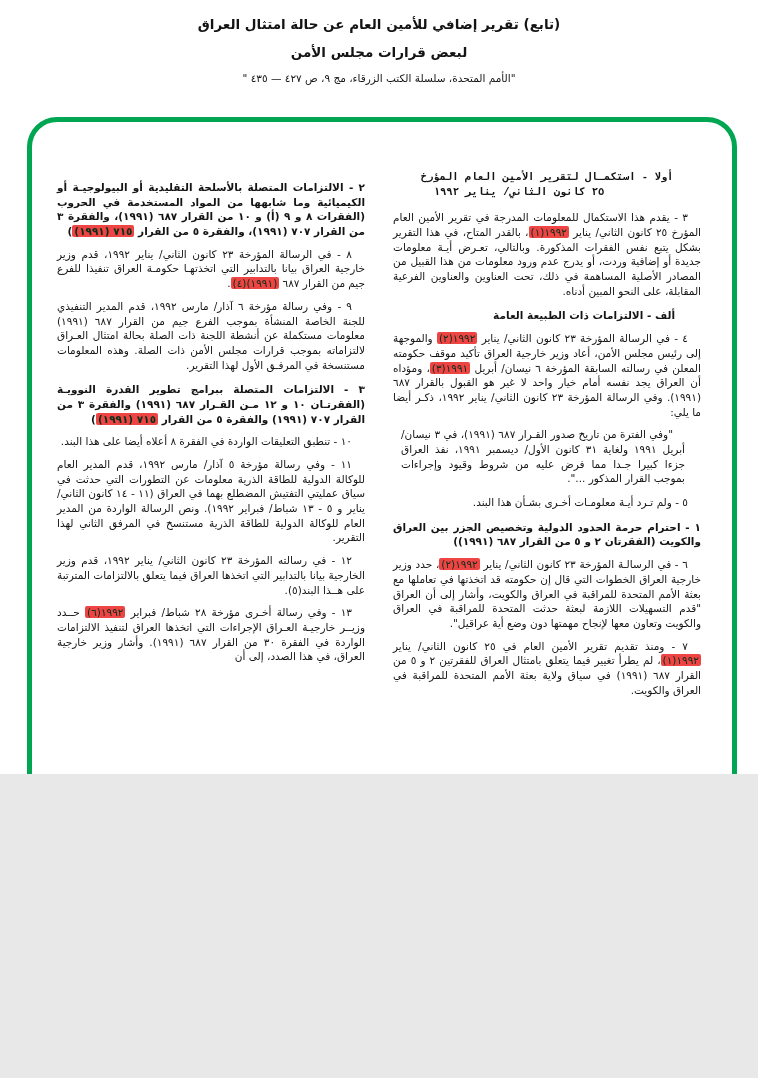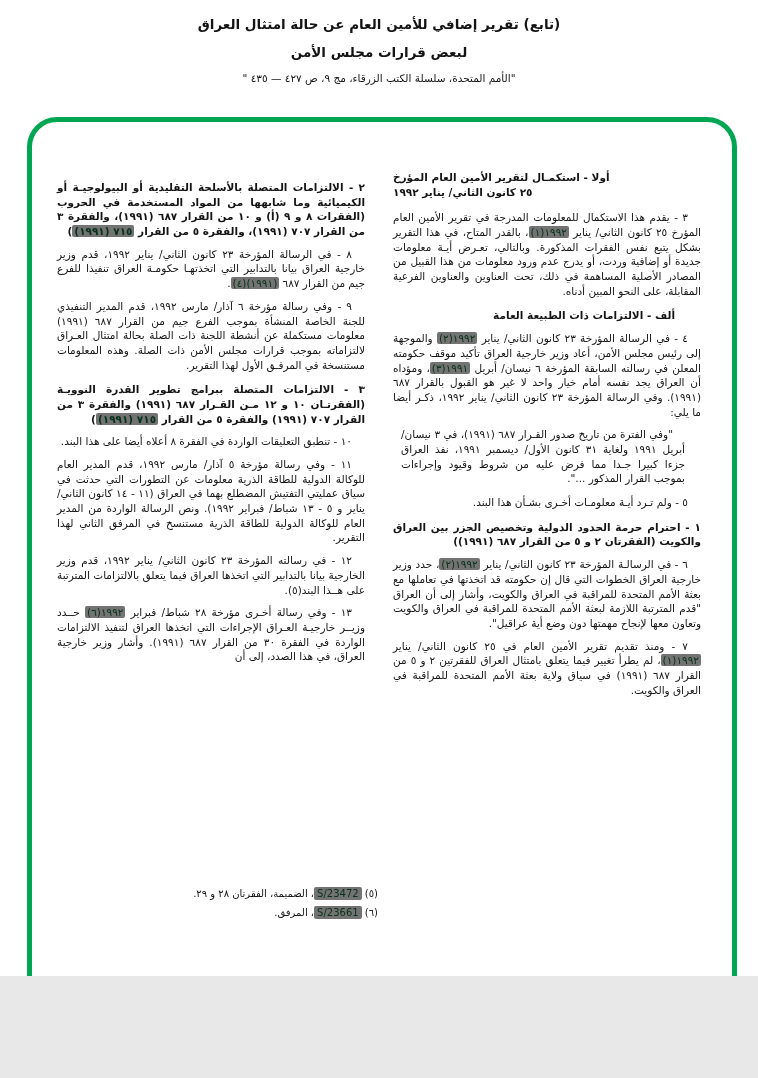--- a/index.html
+++ b/index.html
@@ -1,18 +1,18 @@
 <!DOCTYPE html>
 <html lang="ar" dir="rtl"><head>
 <meta charset="utf-8">
 <style>
   html,body{margin:0;padding:0;background:#e8e8e8;}
   .page{
     position:relative;
-    width:758px;height:976px;
+    width:758px;height:774px;
     margin:0 auto;
     background:#ffffff;
     font-family:"DejaVu Sans", sans-serif;
     direction:rtl;
     color:#141414;
     overflow:hidden;
   }
   
   .header{position:absolute;top:14px;left:0;width:100%;text-align:center;}
   .header .h1{font-size:13.5px;font-weight:bold;line-height:1.5;}
@@ -28,25 +28,25 @@
   .columns{
     position:absolute;top:170px;left:57px;width:644px;
     display:flex;gap:28px;direction:rtl;
     font-size:10.5px;line-height:1.40;
   }
   .col{width:308px;text-align:justify;}
   .blk{margin:0 0 8px;}
   .para{text-indent:13px;}
   .quote{margin:0 16px 9px 8px;text-indent:12px;}
   .heading-main{font-weight:bold;margin:0 0 11px;}
-  .heading-main span{display:block;text-align:left;}
+  .heading-main span{display:block;text-align:center;font-family:Liberation Mono, monospace;}
   .heading-main span:last-child{padding-right:56px;}
   .heading-sub{font-weight:bold;text-align:right;padding-right:26px;margin:9px 0 9px;}
   .heading-bold{font-weight:bold;margin:10px 0 8px;}
-  .hl{background:#737373;color:#06301a;padding:0 2px;border-radius:2px;}
+  .hl{background:#ef4444;color:#06301a;padding:0 2px;border-radius:2px;}
   
   .fn-group{position:absolute;font-size:10px;line-height:19px;direction:rtl;text-align:right;}
   .fn-left{top:884px;right:380px;width:195px;}
   .fn-right{top:892px;right:148px;width:165px;}
   .fn-line .hl{padding:1px 3px;}
   
   .page-number{
     position:absolute;top:1053px;left:0;width:100%;
     text-align:center;font-weight:bold;font-size:13px;
   }
@@ -69,21 +69,21 @@
         <p class="blk heading-main">
           <span>أولا - استكمـال لتقرير الأمين العام المؤرخ</span>
           <span>٢٥ كانون الثاني/ يناير ١٩٩٢</span>
         </p>
         <p class="blk para"><span>٣ - يقدم هذا الاستكمال للمعلومات المدرجة في تقرير الأمين العام المؤرخ ٢٥ كانون الثاني/ يناير </span><span class="hl">١٩٩٢(١)</span><span>، بالقدر المتاح، في هذا التقرير بشكل يتبع نفس الفقرات المذكورة. وبالتالي، تعـرض أيـة معلومات جديدة أو إضافية وردت، أو يدرج عدم ورود معلومات من هذا القبيل من المصادر الأصلية المساهمة في ذلك، تحت العناوين والعناوين الفرعية المقابلة، على النحو المبين أدناه.</span></p>
         <p class="blk heading-sub"><span>ألف - الالتزامات ذات الطبيعة العامة</span></p>
         <p class="blk para"><span>٤ - في الرسالة المؤرخة ٢٣ كانون الثاني/ يناير </span><span class="hl">١٩٩٢(٢)</span><span> والموجهة إلى رئيس مجلس الأمن، أعاد وزير خارجية العراق تأكيد موقف حكومته المعلن في رسالته السابقة المؤرخة ٦ نيسان/ أبريل </span><span class="hl">١٩٩١(٣)</span><span>، ومؤداه أن العراق يجد نفسه أمام خيار واحد لا غير هو القبول بالقرار ٦٨٧ (١٩٩١). وفي الرسالة المؤرخة ٢٣ كانون الثاني/ يناير ١٩٩٢، ذكـر أيضا ما يلي:</span></p>
         <p class="blk quote"><span>"وفي الفترة من تاريخ صدور القـرار ٦٨٧ (١٩٩١)، في ٣ نيسان/ أبريل ١٩٩١ ولغاية ٣١ كانون الأول/ ديسمبر ١٩٩١، نفذ العراق جزءا كبيرا جـدا مما فرض عليه من شروط وقيود وإجراءات بموجب القرار المذكور ...".</span></p>
         <p class="blk para"><span>٥ - ولم تـرد أيـة معلومـات أخـرى بشـأن هذا البند.</span></p>
         <p class="blk heading-bold"><span>١ - احترام حرمة الحدود الدولية وتخصيص الجزر بين العراق والكويت (الفقرتان ٢ و ٥ من القرار ٦٨٧ (١٩٩١))</span></p>
-        <p class="blk para"><span>٦ - في الرسالـة المؤرخة ٢٣ كانون الثاني/ يناير </span><span class="hl">١٩٩٢(٢)</span><span>، حدد وزير خارجية العراق الخطوات التي قال إن حكومته قد اتخذتها في تعاملها مع بعثة الأمم المتحدة للمراقبة في العراق والكويت، وأشار إلى أن العراق "قدم المترتبة اللازمة لبعثة الأمم المتحدة للمراقبة في العراق والكويت وتعاون معها لإنجاح مهمتها دون وضع أية عراقيل".</span></p>
+        <p class="blk para"><span>٦ - في الرسالـة المؤرخة ٢٣ كانون الثاني/ يناير </span><span class="hl">١٩٩٢(٢)</span><span>، حدد وزير خارجية العراق الخطوات التي قال إن حكومته قد اتخذتها في تعاملها مع بعثة الأمم المتحدة للمراقبة في العراق والكويت، وأشار إلى أن العراق "قدم التسهيلات اللازمة لبعثة حدثت المتحدة للمراقبة في العراق والكويت وتعاون معها لإنجاح مهمتها دون وضع أية عراقيل".</span></p>
         <p class="blk para"><span>٧ - ومنذ تقديم تقرير الأمين العام في ٢٥ كانون الثاني/ يناير </span><span class="hl">١٩٩٢(١)</span><span>، لم يطرأ تغيير فيما يتعلق بامتثال العراق للفقرتين ٢ و ٥ من القرار ٦٨٧ (١٩٩١) في سياق ولاية بعثة الأمم المتحدة للمراقبة في العراق والكويت.</span></p>
       </div>
     <div class="col">
         <p class="blk heading-bold"><span>٢ - الالتزامات المتصلة بالأسلحة التقليدية أو البيولوجيـة أو الكيميائية وما شابهها من المواد المستخدمة في الحروب (الفقرات ٨ و ٩ (أ) و ١٠ من القرار ٦٨٧ (١٩٩١)، والفقرة ٣ من القرار ٧٠٧ (١٩٩١)، والفقرة ٥ من القرار </span><span class="hl">٧١٥ (١٩٩١)</span><span>)</span></p>
         <p class="blk para"><span>٨ - في الرسالة المؤرخة ٢٣ كانون الثاني/ يناير ١٩٩٢، قدم وزير خارجية العراق بيانا بالتدابير التي اتخذتهـا حكومـة العراق تنفيذا للفرع جيم من القرار ٦٨٧ </span><span class="hl">(١٩٩١)(٤)</span><span>.</span></p>
         <p class="blk para"><span>٩ - وفي رسالة مؤرخة ٦ آذار/ مارس ١٩٩٢، قدم المدير التنفيذي للجنة الخاصة المنشأة بموجب الفرع جيم من القرار ٦٨٧ (١٩٩١) معلومات مستكملة عن أنشطة اللجنة ذات الصلة بحالة امتثال العـراق لالتزاماته بموجب قرارات مجلس الأمن ذات الصلة. وهذه المعلومات مستنسخة في المرفـق الأول لهذا التقرير.</span></p>
         <p class="blk heading-bold"><span>٣ - الالتزامات المتصلة ببرامج تطوير القدرة النوويـة (الفقرتـان ١٠ و ١٢ مـن القـرار ٦٨٧ (١٩٩١) والفقرة ٣ من القرار ٧٠٧ (١٩٩١) والفقرة ٥ من القرار </span><span class="hl">٧١٥ (١٩٩١)</span><span>)</span></p>
         <p class="blk para"><span>١٠ - تنطبق التعليقات الواردة في الفقرة ٨ أعلاه أيضا على هذا البند.</span></p>
         <p class="blk para"><span>١١ - وفي رسالة مؤرخة ٥ آذار/ مارس ١٩٩٢، قدم المدير العام للوكالة الدولية للطاقة الذرية معلومات عن التطورات التي حدثت في سياق عمليتي التفتيش المضطلع بهما في العراق (١١ - ١٤ كانون الثاني/ يناير و ٥ - ١٣ شباط/ فبراير ١٩٩٢). ونص الرسالة الواردة من المدير العام للوكالة الدولية للطاقة الذرية مستنسخ في المرفق الثاني لهذا التقرير.</span></p>
         <p class="blk para"><span>١٢ - في رسالته المؤرخة ٢٣ كانون الثاني/ يناير ١٩٩٢، قدم وزير الخارجية بيانا بالتدابير التي اتخذها العراق فيما يتعلق بالالتزامات المترتبة على هــذا البند(٥).</span></p>

